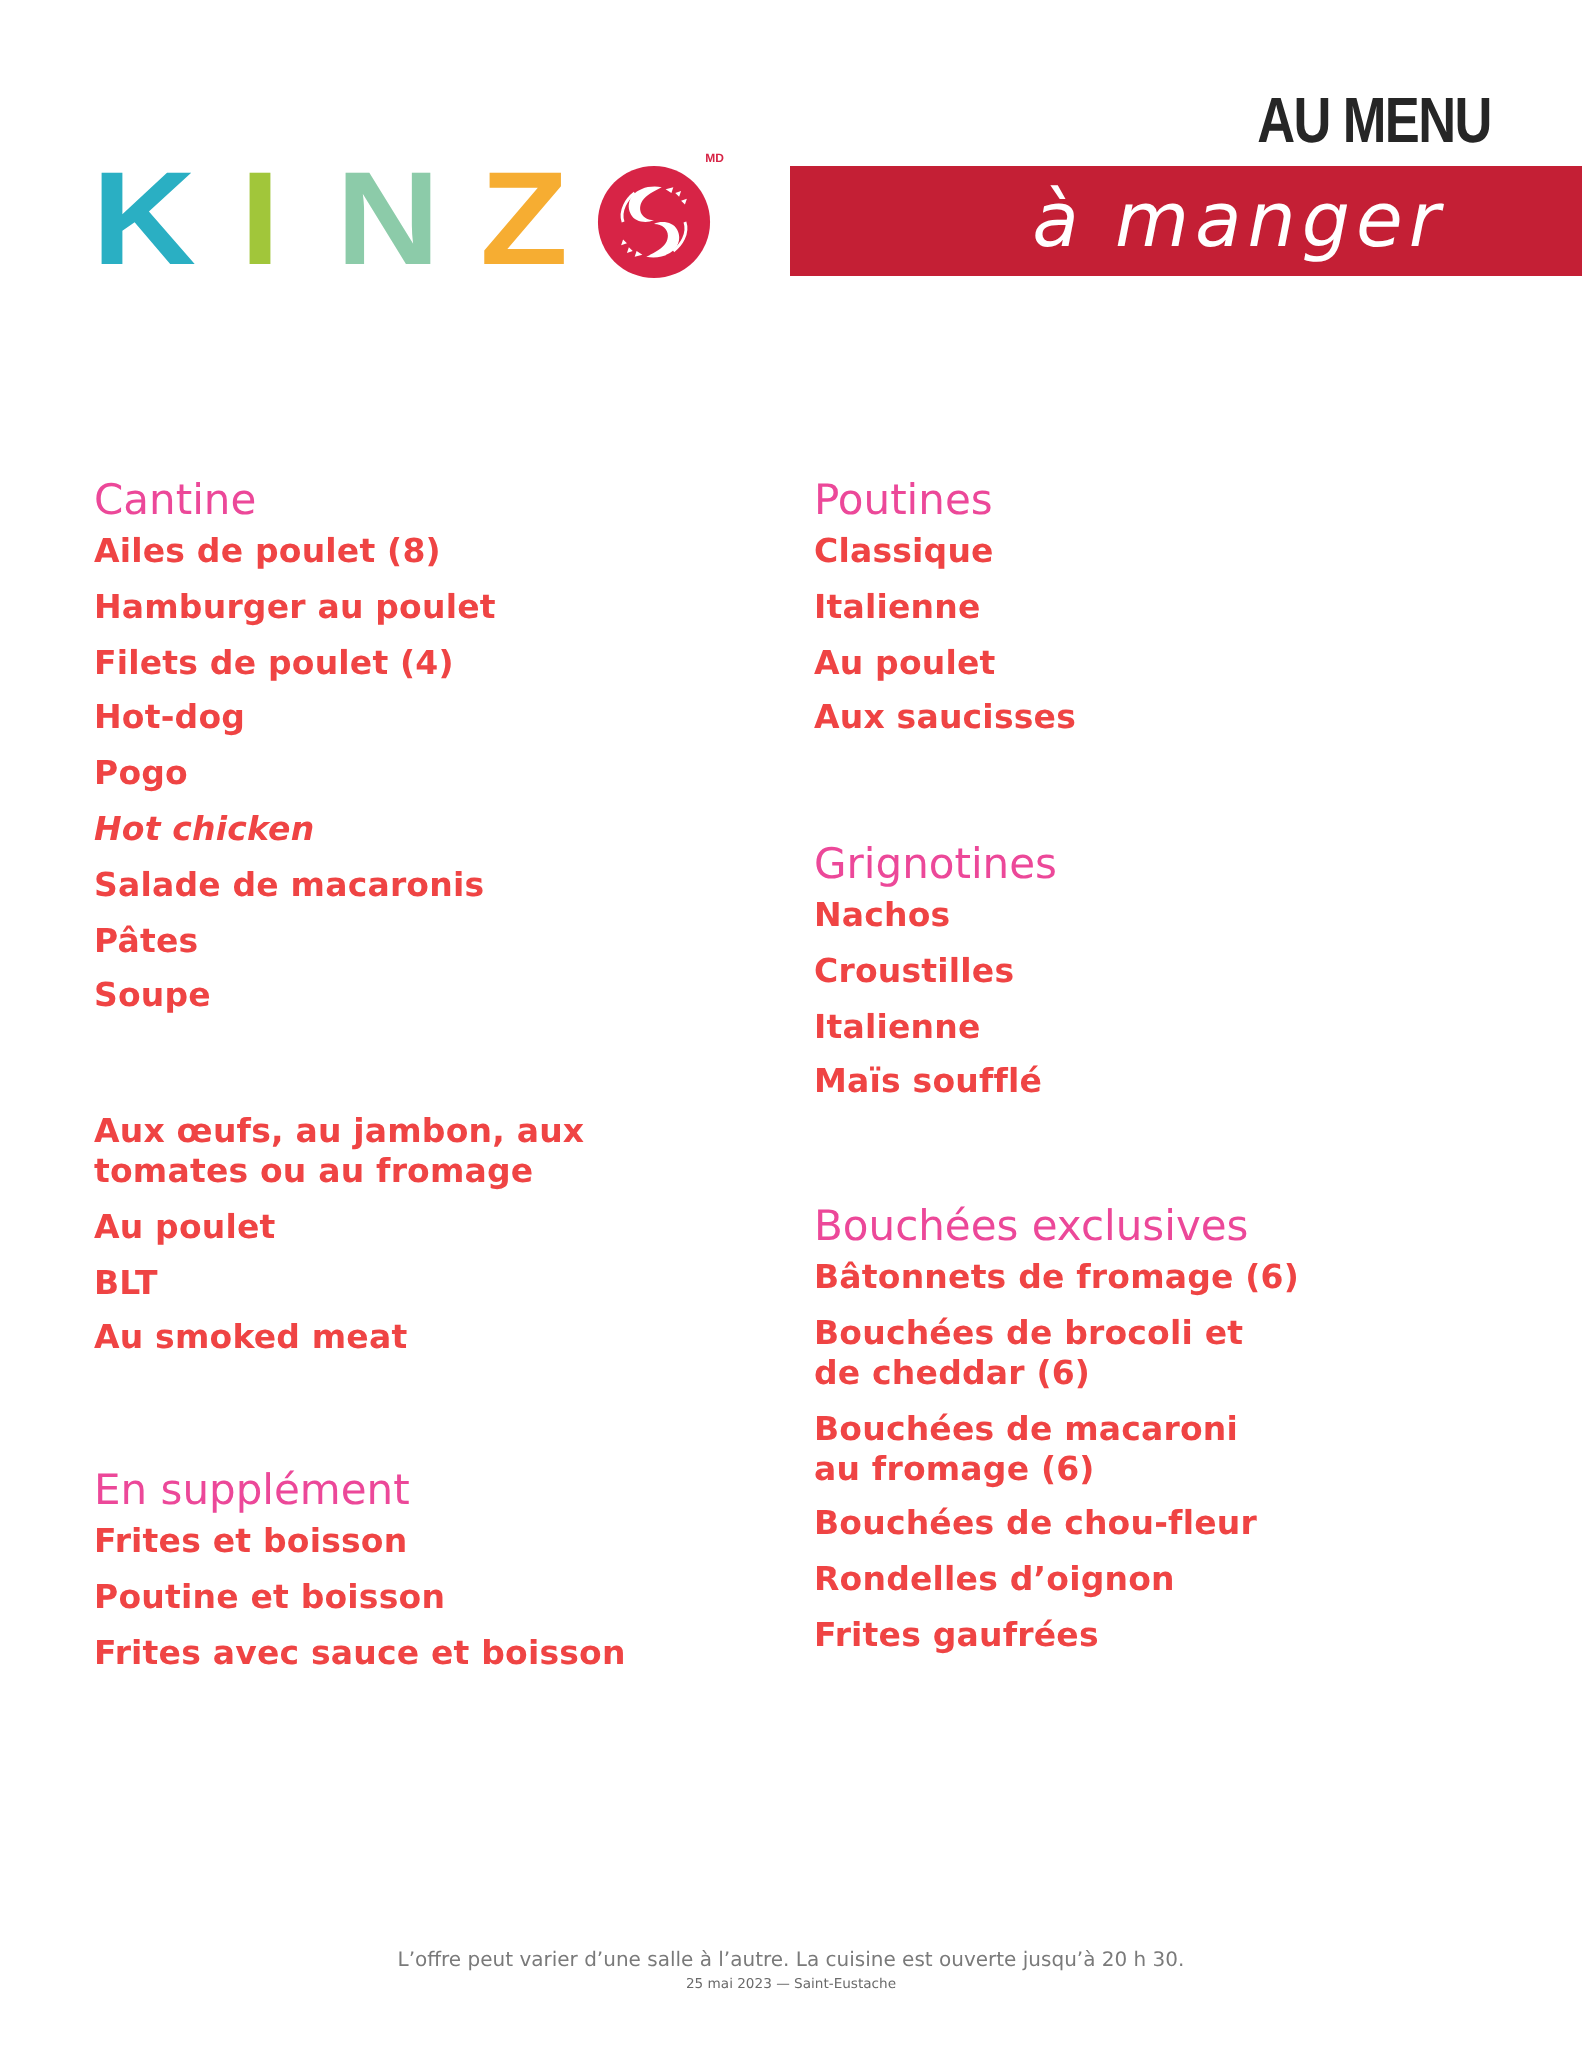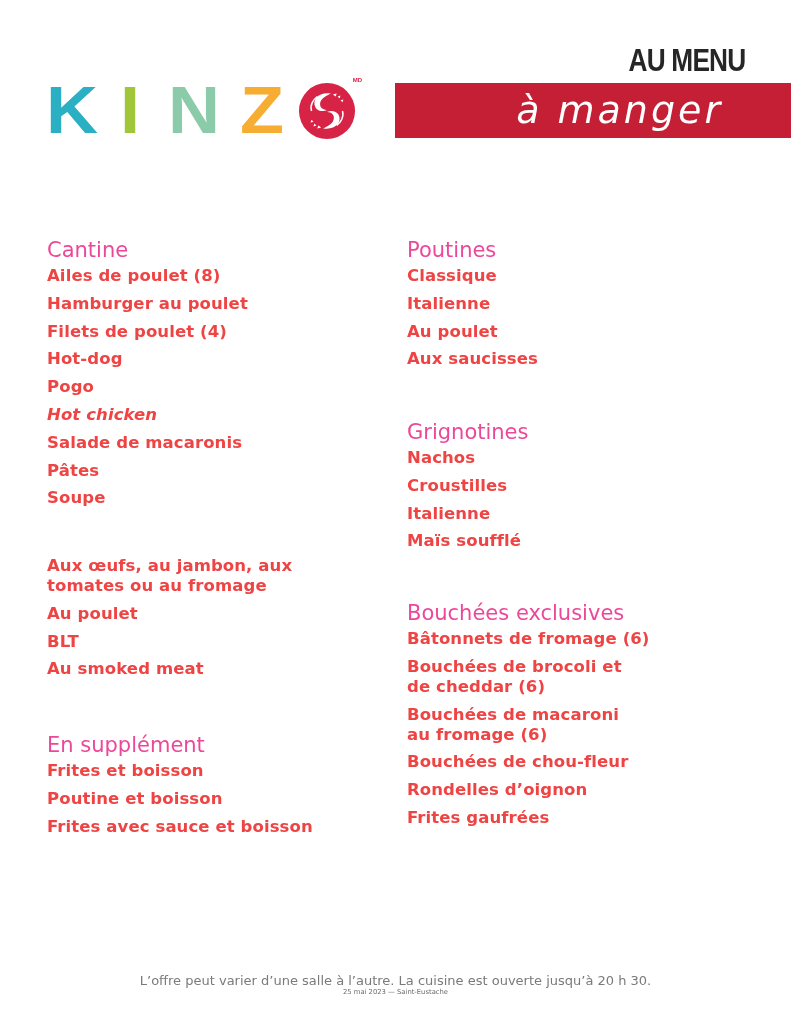--- a/index.html
+++ b/index.html
@@ -104,21 +104,21 @@
     .sec-grignotines{ position: absolute; top: 182px; }
     .sec-bouchees   { position: absolute; top: 363px; }
 
     
     .footer {
       position: absolute; left: 0; top: 975px; width: 791px;
       text-align: center;
       font-family: "DejaVu Sans", sans-serif;
       color: #7a7a7a;
     }
-    .footer-note { font-size: 13px; line-height: 12px; text-align: center; }
+    .footer-note { font-size: 10px; line-height: 12px; text-align: center; }
     .footer-date { font-size: 6.8px; line-height: 10px; color: #6a6a6a; }
   </style>
 </head>
 <body>
 
 <div class="logo">
   <span class="logo-letter logo-k" style="color:#2aafc3">K</span>
   <span class="logo-letter logo-i" style="color:#a1c63a">I</span>
   <span class="logo-letter logo-n" style="color:#8ccba9">N</span>
   <span class="logo-letter logo-z" style="color:#f6ad32">Z</span>

